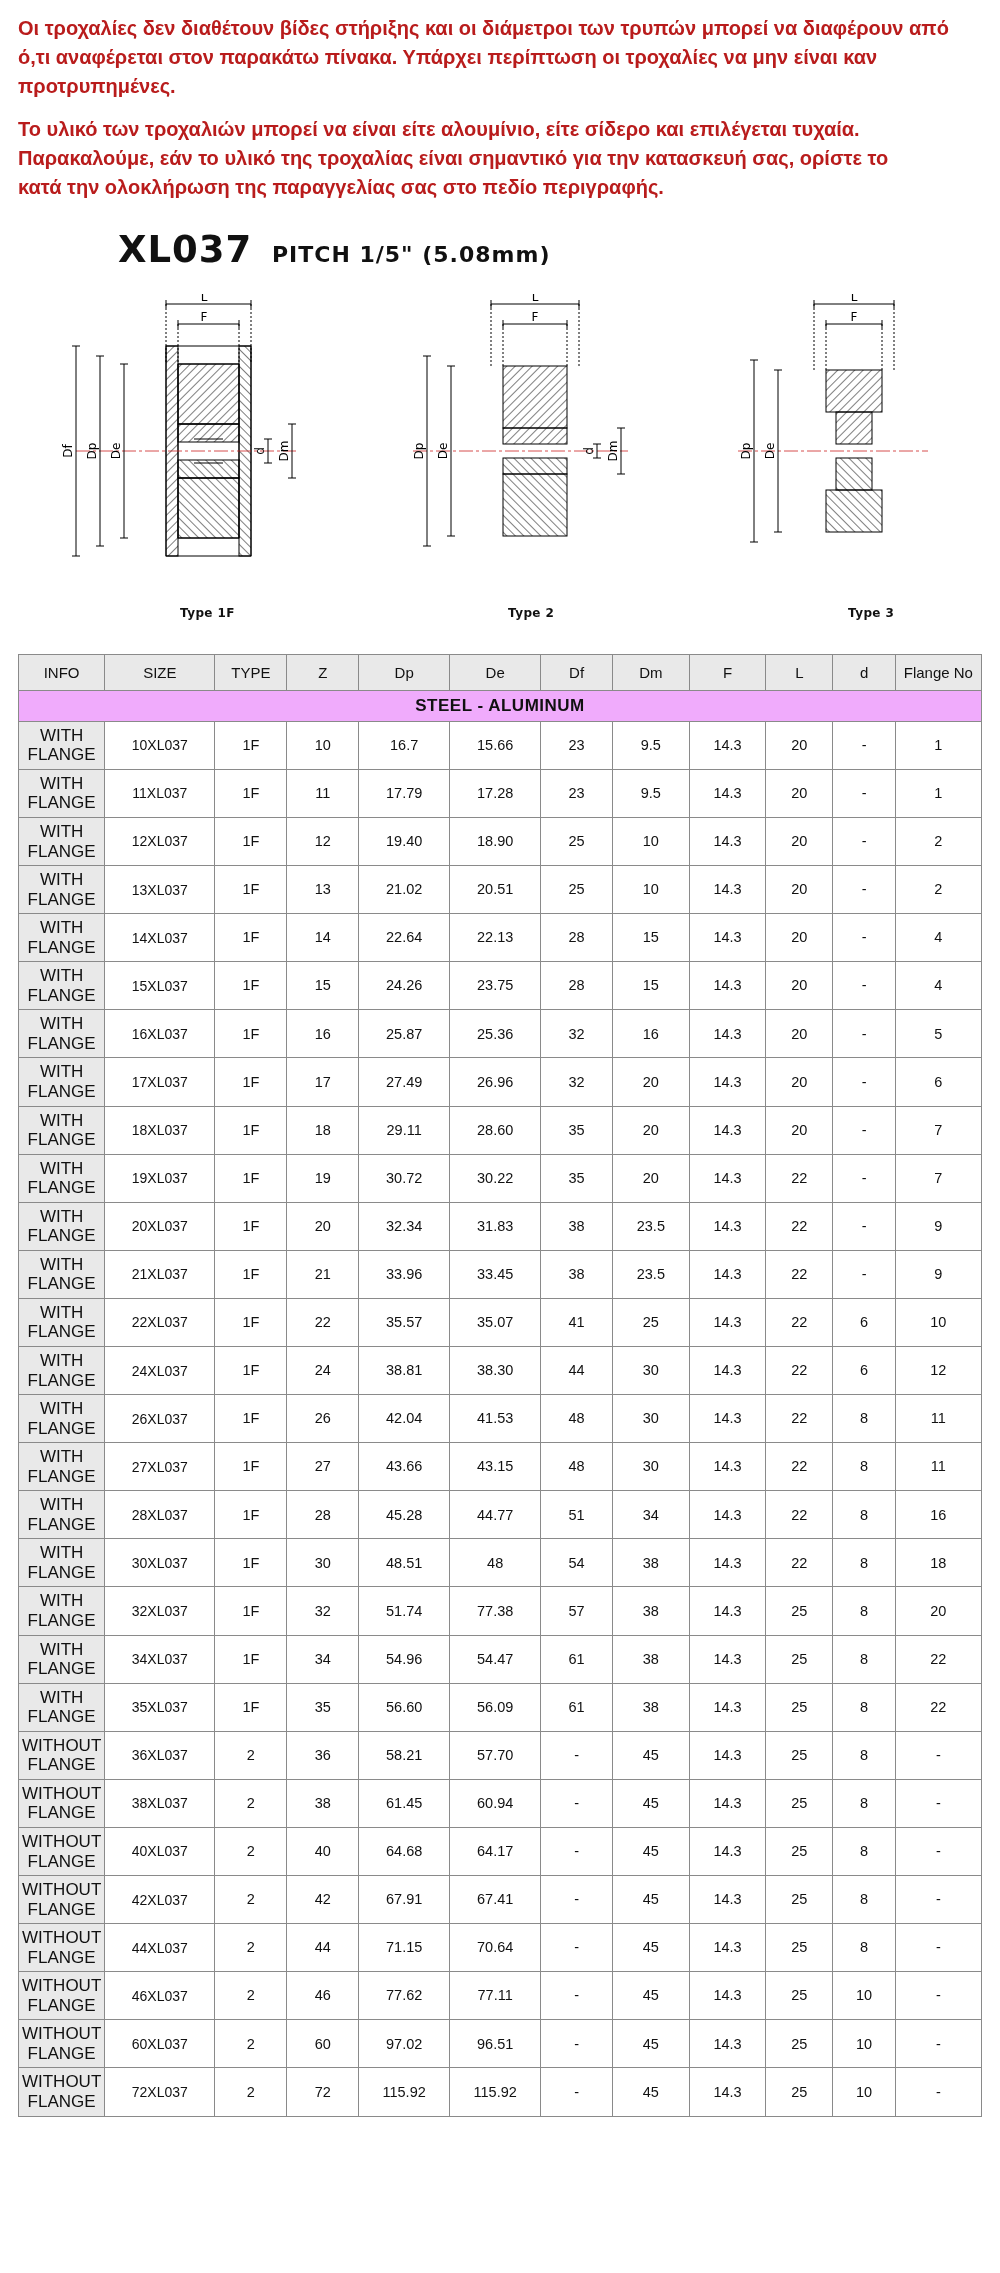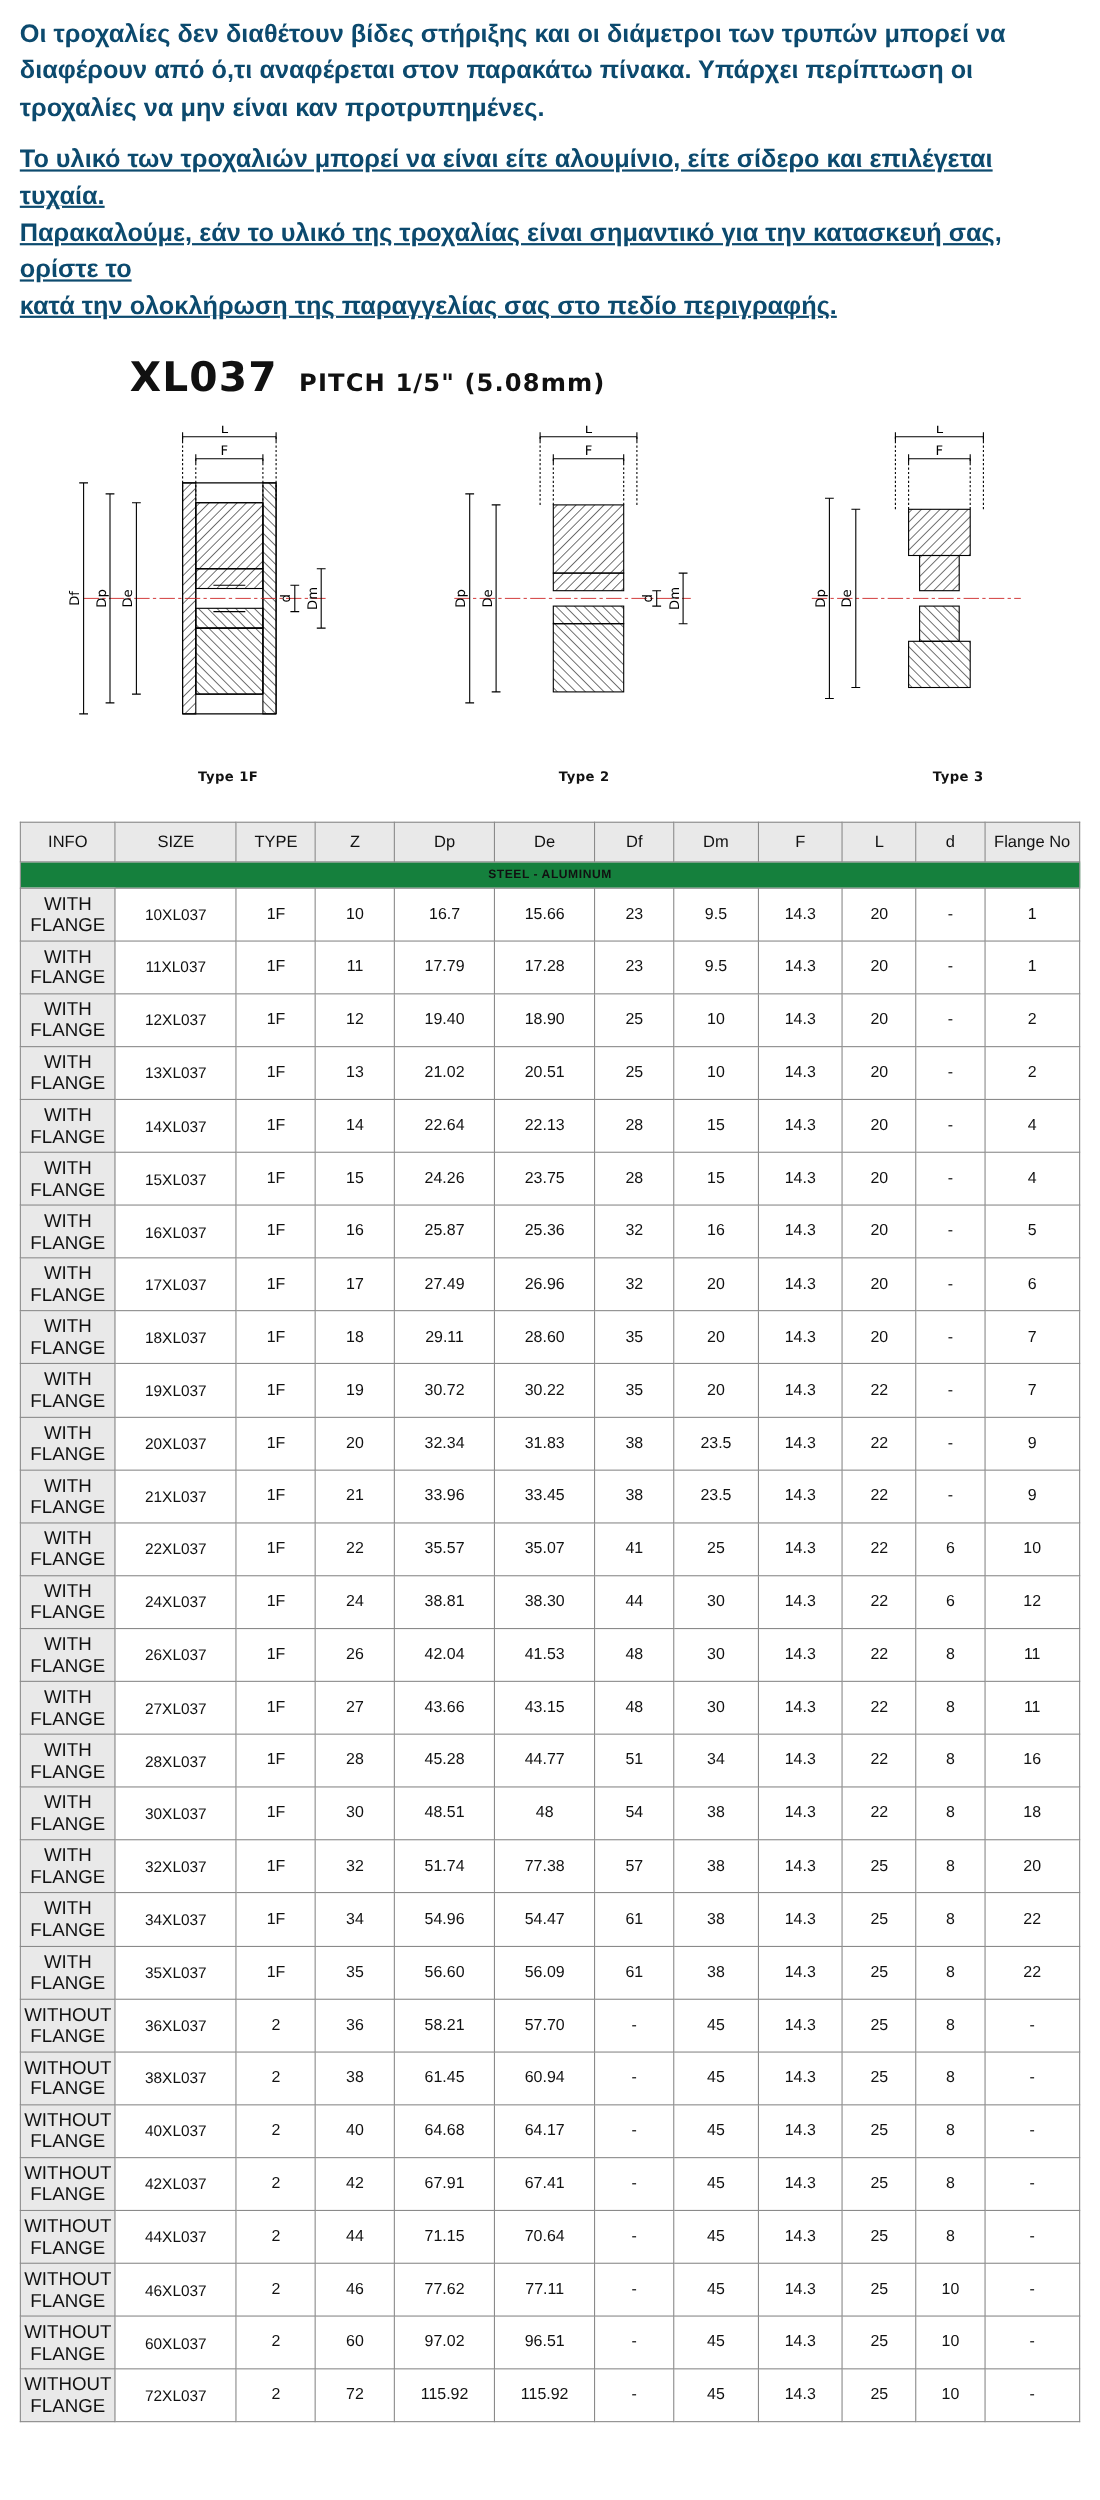--- a/index.html
+++ b/index.html
@@ -5,23 +5,23 @@
   html,body{margin:0;padding:0;}
   body{
     width:1000px;
     background:#ffffff;
     font-family:"Liberation Sans", sans-serif;
     color:#111;
   }
   .page{width:1000px;box-sizing:border-box;padding:14px 18px 20px 18px;}
 
   
-  .intro{font-size:23px;line-height:1.45;color:#0c4a6e;font-weight:bold;}
+  .intro{font-size:20px;line-height:1.45;color:#b91c1c;font-weight:bold;}
   .intro p{margin:0 0 14px 0;}
-  .intro .underlined{text-decoration:underline;}
+  .intro .underlined{}
   .intro .u-line{display:block;}
 
   
   .diagram{position:relative;margin:26px 0 10px 10px;height:400px;}
   .diagram-title{
     font-family:"DejaVu Sans", sans-serif;
     font-weight:bold;
     position:absolute;left:90px;top:0;
   }
   .diagram-title .code{font-size:37px;letter-spacing:1px;}
@@ -55,23 +55,23 @@
     line-height:1.15;
   }
   table.specs thead th{
     background:#e9e9e9;
     font-weight:normal;
     font-size:15px;
     padding:9px 2px;
     margin-left:16px;
   }
   tr.section td{
-    background:#15803d;
+    background:#f0abfc;
     font-weight:bold;
-    font-size:11px;
+    font-size:17px;
     letter-spacing:.5px;
     padding:5px 2px;
   }
   td.info{background:#e9e9e9;font-size:17px;line-height:1.1;padding:3px 1px;}
   td.size{font-size:14px;}
   col.c-info{width:9%;}
   col.c-size{width:11.5%;}
   col.c-type{width:7.5%;}
   col.c-z{width:7.5%;}
   col.c-dp{width:9.5%;}

